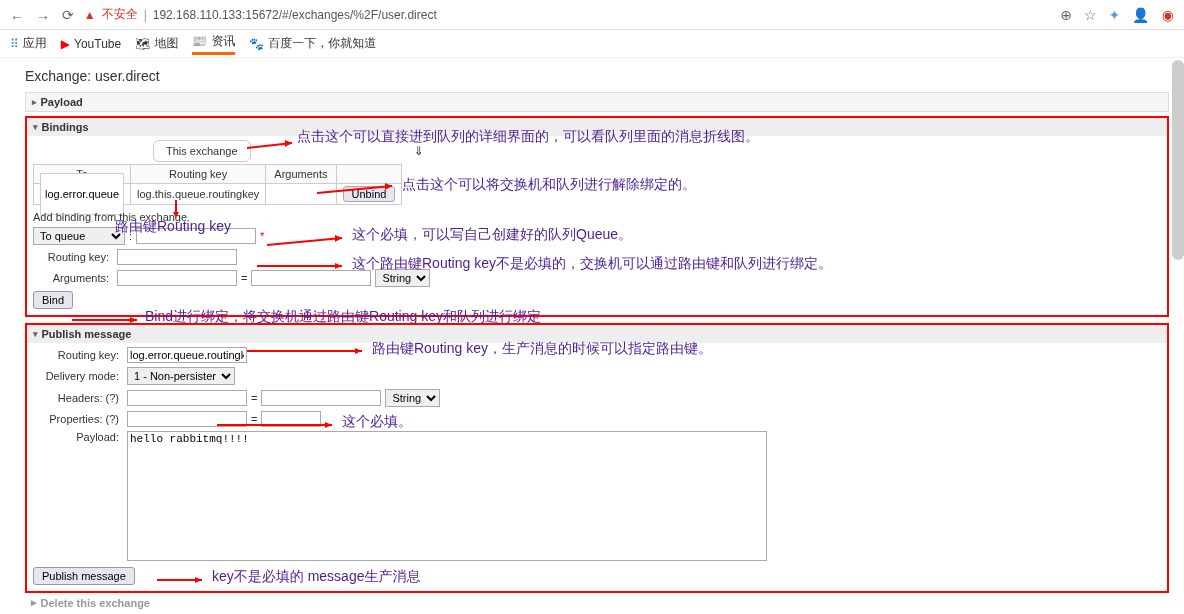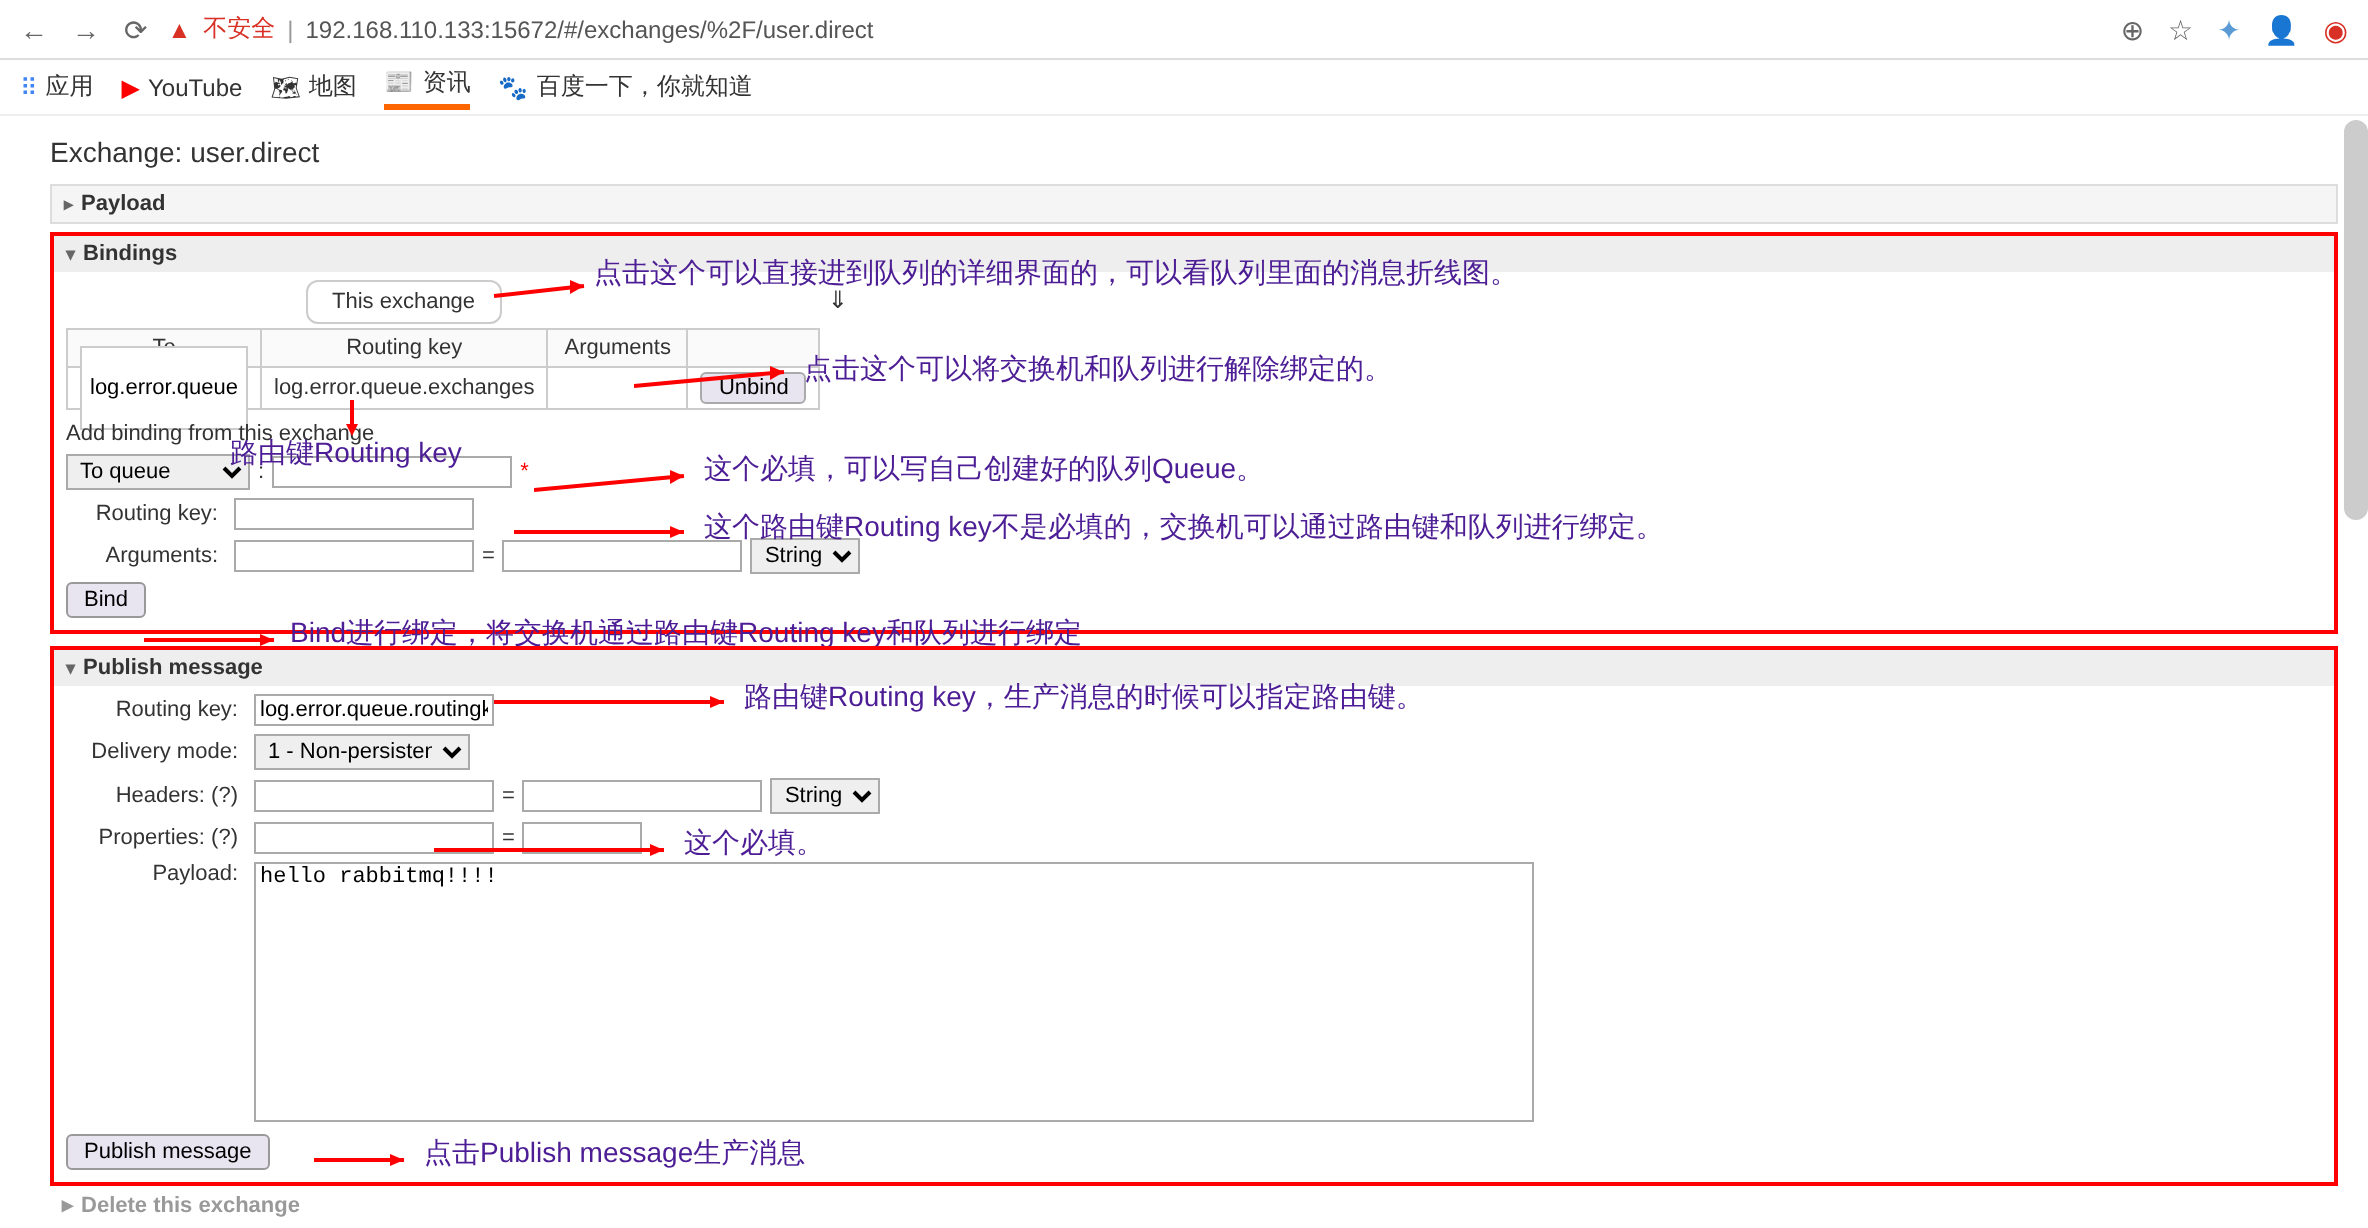--- a/index.html
+++ b/index.html
@@ -123,21 +123,21 @@
     <table class="bind-table">
       <tbody>
           <tr>
         <th>To</th>
         <th>Routing key</th>
         <th>Arguments</th>
         <th></th>
       </tr>
       <tr>
         <td><span class="queue-link">log.error.queue</span></td>
-        <td>log.error.queue.exchanges</td>
+        <td>log.this.queue.routingkey</td>
         <td></td>
         <td><button class="unbind-btn">Unbind</button></td>
       </tr>
     </tbody>
       </table>
 
     <svg class="arrow" style="left:145px;top:82px;width:8px;height:20px">
         <line x1="4" y1="0" x2="4" y2="16" stroke="red" stroke-width="2"></line>
         <polygon points="4,18 1,12 7,12" fill="red"></polygon>
       </svg>
@@ -228,21 +228,21 @@
       <span class="form-label2">Payload:</span>
       <textarea class="payload" style="">hello rabbitmq!!!!</textarea>
     </div>
 
     <button class="publish-btn" style="margin-top:6px">Publish message</button>
 
     <svg class="arrow" style="left:130px;top:248px;width:50px;height:14px">
         <line x1="0" y1="7" x2="45" y2="7" stroke="red" stroke-width="2"></line>
         <polygon points="45,7 38,4 38,10" fill="red"></polygon>
       </svg>
-    <div class="red-text" style="left:185px;top:243px">点击Publish message生产消息</div>
+    <div class="red-text" style="left:185px;top:243px">key不是必填的 message生产消息</div>
   </div>
 
   <div class="delete-sec">
     <span class="toggle">▸</span>
     <span>Delete this exchange</span>
   </div>
 </div>
 
 <div class="scrollbar"></div>
 

